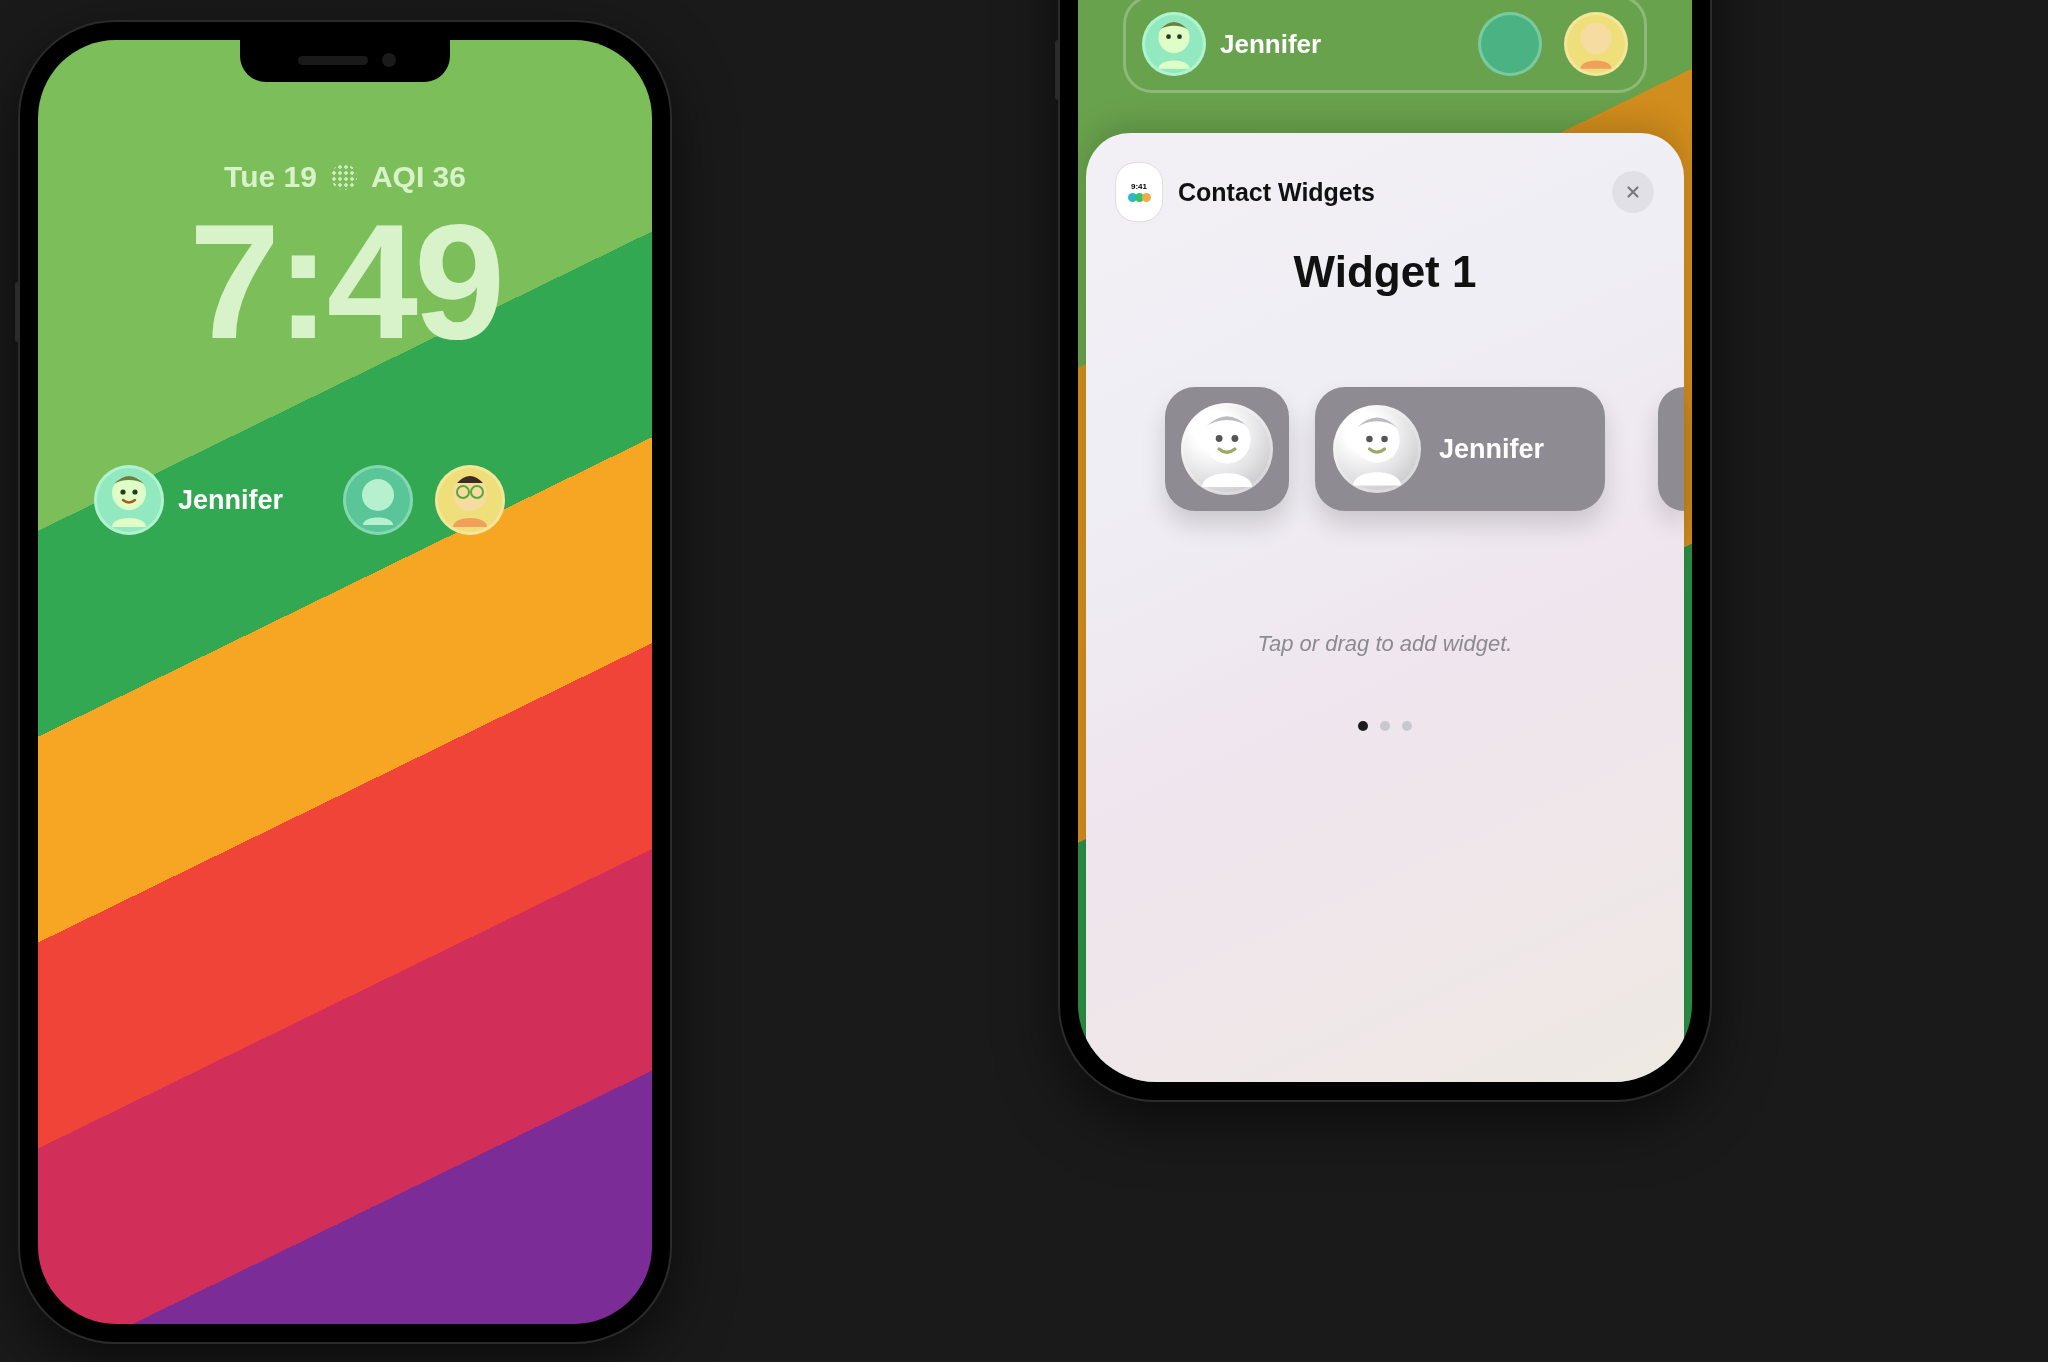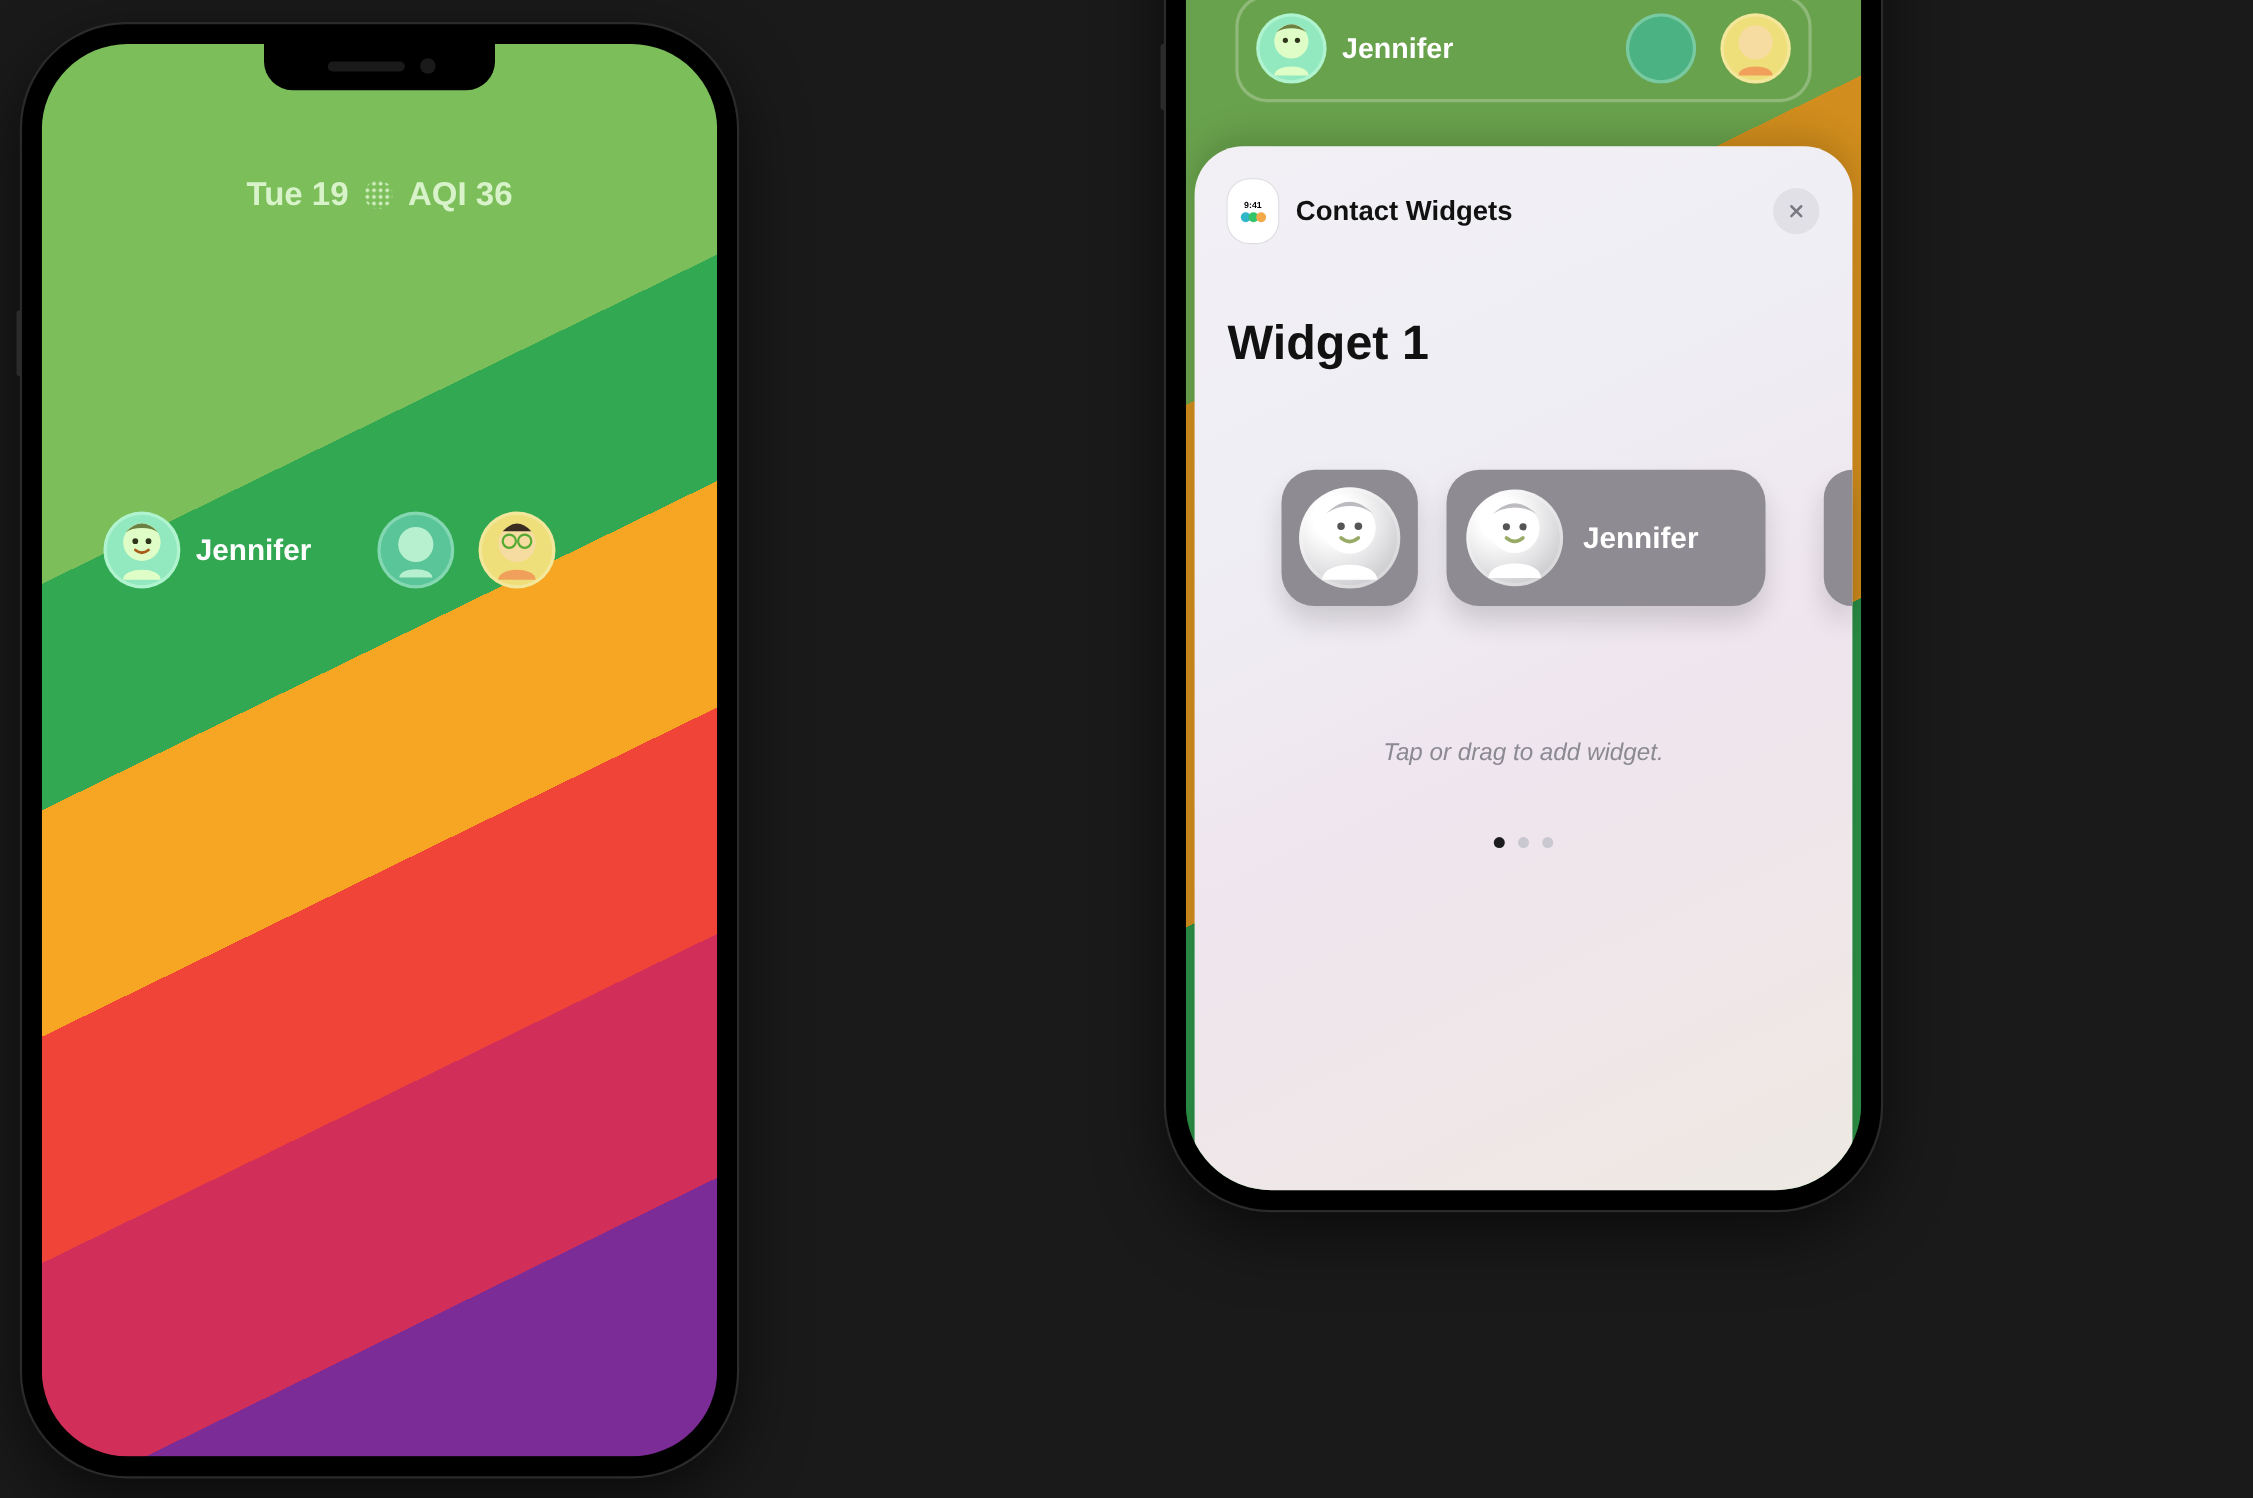--- a/index.html
+++ b/index.html
@@ -179,21 +179,21 @@
   .app-icon .heads i:nth-child(1){background:#2fb6c9;}
   .app-icon .heads i:nth-child(2){background:#33c46a;margin-left:-2px;}
   .app-icon .heads i:nth-child(3){background:#f3a948;margin-left:-2px;}
   .sheet-title { font-size:25px; font-weight:700; color:#111; }
   .close-btn {
     margin-left:auto; width:42px;height:42px;border-radius:50%;
     background:#e2e0e7; display:flex;align-items:center;justify-content:center;
     color:#7a7880; cursor:pointer;
   }
   .close-btn svg{width:18px;height:18px;}
-  .sheet-hero{ margin-top:66px; }
+  .sheet-hero{ text-align:center; margin-top:26px; }
   .sheet-hero h1{ font-size:44px; font-weight:800; color:#111; }
   .sheet-hero p{ font-size:24px; color:#7c7a82; margin-top:4px; }
 
   .widget-row{
     margin-top:90px;
     display:flex; align-items:center; gap:26px; justify-content:center;
     position:relative;
   }
   .w-small{
     width:124px;height:124px;border-radius:30px;background:#8e8c92;
@@ -237,20 +237,21 @@
       <div class="wallpaper"></div>
       <div class="notch"></div>
 
 
       <div class="lock-meta">
         <div class="dateline">
           <span>Tue 19</span>
           <span class="aqi-icon"></span>
           <span>AQI 36</span>
         </div>
+        <div class="lock-time">7:49</div>
       </div>
 
       <div class="lock-widgets">
         <div class="contact-wide">
           <div class="avatar green-tint">
             <svg class="face" viewBox="0 0 70 70">
                 <circle cx="35" cy="28" r="17" fill="#f3e4cb"></circle>
                 <path d="M18 62c0-12 34-12 34 0" fill="#f3e4cb"></path>
                 <circle cx="29" cy="27" r="2.6" fill="#3b2c21"></circle>
                 <circle cx="41" cy="27" r="2.6" fill="#3b2c21"></circle>

